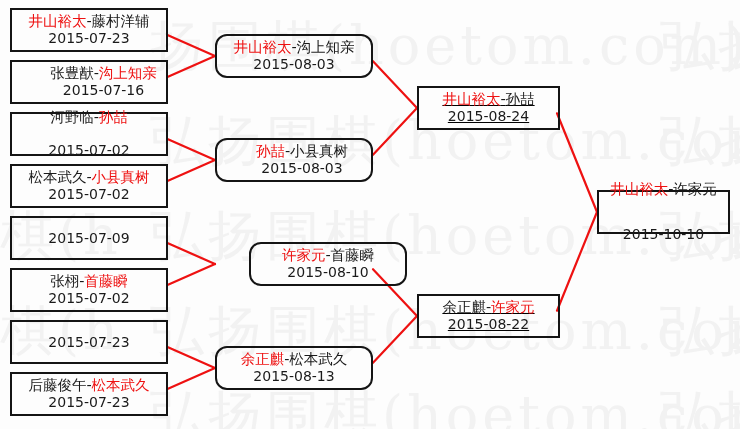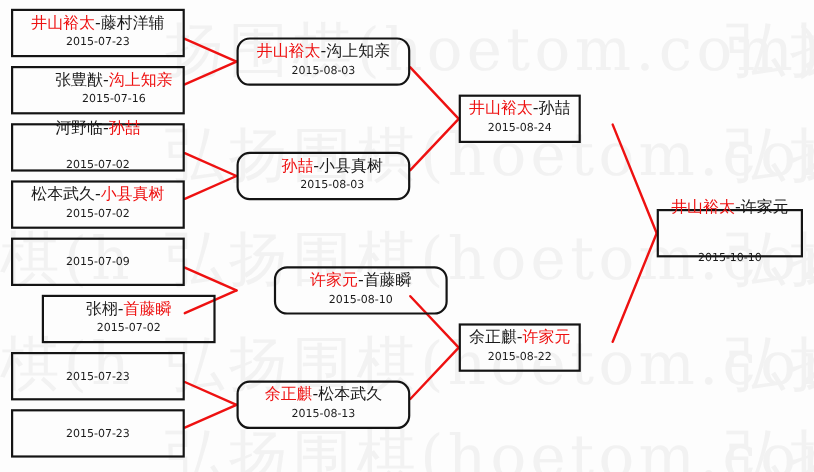--- a/index.html
+++ b/index.html
@@ -64,44 +64,44 @@
   }
   .node .match {
     font-size: 14.5px;
     line-height: 17px;
     white-space: nowrap;
     color: #1a1a1a;
     font-family: "DejaVu Sans", "Liberation Sans", sans-serif;
   }
   .node .match .w { color: #ee1111; }
   .node .date {
-    font-size: 10px;
+    font-size: 14px;
     line-height: 17px;
     color: #1a1a1a;
     letter-spacing: 0px;
     font-family: "DejaVu Sans", "Liberation Sans", sans-serif;
   }
   
   .r1 { left: 10px; width: 158px; height: 44px; }
   .r1.i0 { top: 8px; }
   .r1.i1 { top: 60px; padding-left: 29px; }
   .r1.i2 { top: 112px; gap: 16px; }
   .r1.i3 { top: 164px; }
   .r1.i4 { top: 216px; }
-  .r1.i5 { top: 268px; margin-left: 28px; }
+  .r1.i5 { top: 268px; }
   .r1.i6 { top: 320px; }
   .r1.i7 { top: 372px; }
   
   .r2 { left: 215px; width: 158px; height: 44px; border-radius: 12px; }
   .r2.i0 { top: 34px; }
   .r2.i1 { top: 138px; padding-left: 16px; }
   .r2.i2 { top: 242px; margin-left: 34px; }
   .r2.i3 { top: 346px; }
   
-  .r3 { left: 417px; width: 111px; height: 44px; }
+  .r3 { left: 417px; width: 143px; height: 44px; text-decoration: underline; }
   .r3.i0 { top: 86px; }
   .r3.i1 { top: 294px; align-items: center; }
   
   .r4 { left: 597px; width: 133px; height: 44px; top: 190px; gap: 28px; }
 </style>
 </head>
 <body>
 
 <div id="page">
 
@@ -159,20 +159,21 @@
     <div class="date">2015-07-09</div>
   </div>
   <div class="node r1 i5">
     <div class="match"><span>张栩</span><span>-</span><span class="w">首藤瞬</span></div>
     <div class="date">2015-07-02</div>
   </div>
   <div class="node r1 i6">
     <div class="date">2015-07-23</div>
   </div>
   <div class="node r1 i7">
+    <div class="match"><span>后藤俊午</span><span>-</span><span class="w">松本武久</span></div>
     <div class="date">2015-07-23</div>
   </div>
 
   <div class="node r2 i0">
     <div class="match"><span class="w">井山裕太</span><span>-</span><span>沟上知亲</span></div>
     <div class="date">2015-08-03</div>
   </div>
   <div class="node r2 i1">
     <div class="match"><span class="w">孙喆</span><span>-</span><span>小县真树</span></div>
     <div class="date">2015-08-03</div>

